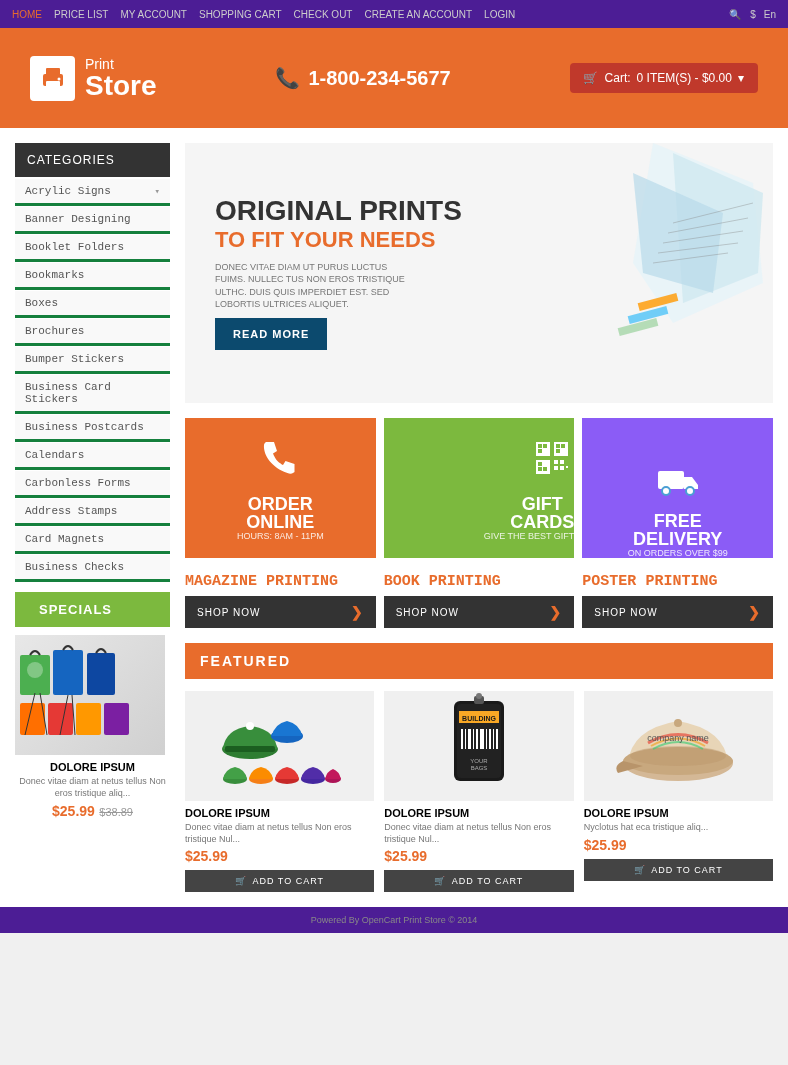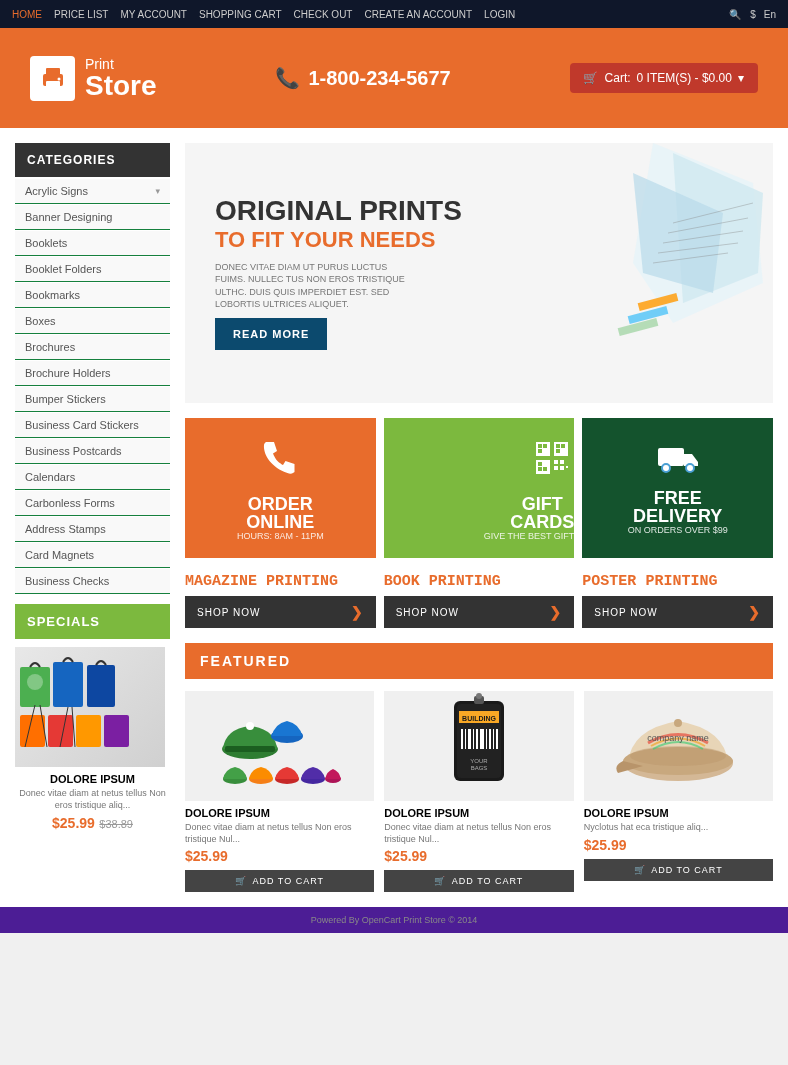--- a/index.html
+++ b/index.html
@@ -1,20 +1,20 @@
 <!DOCTYPE html>
 <html><head>
   <meta charset="utf-8">
   <style>
     * { margin: 0; padding: 0; box-sizing: border-box; }
     body { font-family: Arial, sans-serif; background: #f0f0f0; width: 788px; }
 
     
     .top-bar {
-      background: #0f172a;
+      background: #4c1d95;
       height: 28px;
       display: flex;
       align-items: center;
       justify-content: space-between;
       padding: 0 12px;
     }
     .top-bar-nav { display: flex; gap: 12px; }
     .top-bar-nav a {
       color: #ccc;
       font-size: 10px;
@@ -76,46 +76,47 @@
       gap: 0;
       padding: 15px;
     }
 
     
     .sidebar { width: 155px; flex-shrink: 0; }
     .categories-header {
       background: #333;
       color: white;
       font-size: 12px;
-      font-weight: bold;
+      font-weight: normal;
       letter-spacing: 1px;
       padding: 10px 12px;
       margin-bottom: 2px;
     }
     .cat-item {
       display: flex;
       align-items: center;
       justify-content: space-between;
       padding: 6px 10px;
       font-size: 11px;
       color: #555;
-      border-bottom: 1px solid #15803d;
+      border-bottom: 3px solid #15803d;
       cursor: pointer;
       background: #f9f9f9;
       margin-bottom: 1px;
+      font-family: Liberation Mono, monospace;
     }
     .cat-chevron { font-size: 9px; color: #999; }
 
     .specials-banner {
       background: #7cb93e;
       color: white;
       font-size: 13px;
       font-weight: bold;
       letter-spacing: 1px;
-      padding: 10px 12px;
+      padding: 10px 24px;
       margin-top: 10px;
       cursor: pointer;
     }
     .specials-product {
       margin-top: 8px;
       text-align: center;
     }
     .specials-product-img {
       width: 150px;
       height: 120px;
@@ -183,21 +184,21 @@
       display: flex;
       flex-direction: column;
       align-items: center;
       justify-content: center;
       color: white;
       text-align: center;
       cursor: pointer;
     }
     .feature-box.orange { background: #e86c2c; }
     .feature-box.green { background: #7cb93e; align-items: flex-end; }
-    .feature-box.blue { background: #14532d; }
+    .feature-box.blue { background: #8b5cf6; justify-content: flex-end; }
     .feature-box-icon { font-size: 36px; margin-bottom: 6px; }
     .feature-box-title { font-size: 18px; font-weight: 900; text-transform: uppercase; line-height: 1; }
     .feature-box-note { font-size: 9px; text-transform: uppercase; opacity: 0.85; }
 
     
     .printing-sections {
       display: flex;
       gap: 8px;
       margin-bottom: 15px;
     }
@@ -326,36 +327,30 @@
     <div class="categories-header">CATEGORIES</div>
 
     <div class="cat-item">
       <span>Acrylic Signs</span>
       <span class="cat-chevron">▾</span>
     </div>
     <div class="cat-item">
       <span>Banner Designing</span>
     </div>
     <div class="cat-item">
-      <span>Booklets</span>
-    </div>
-    <div class="cat-item">
       <span>Booklet Folders</span>
     </div>
     <div class="cat-item">
       <span>Bookmarks</span>
     </div>
     <div class="cat-item">
       <span>Boxes</span>
     </div>
     <div class="cat-item">
       <span>Brochures</span>
-    </div>
-    <div class="cat-item">
-      <span>Brochure Holders</span>
     </div>
     <div class="cat-item">
       <span>Bumper Stickers</span>
     </div>
     <div class="cat-item">
       <span>Business Card Stickers</span>
     </div>
     <div class="cat-item">
       <span>Business Postcards</span>
     </div>

